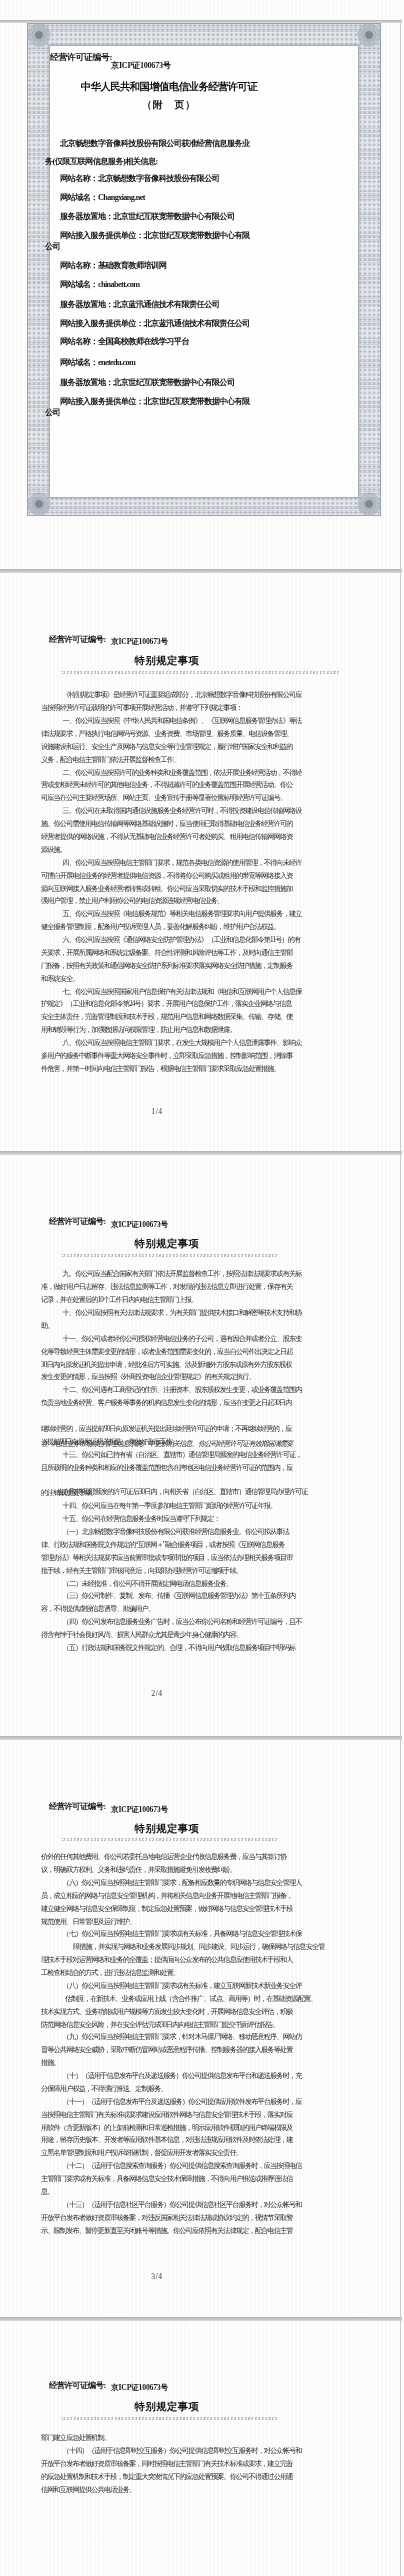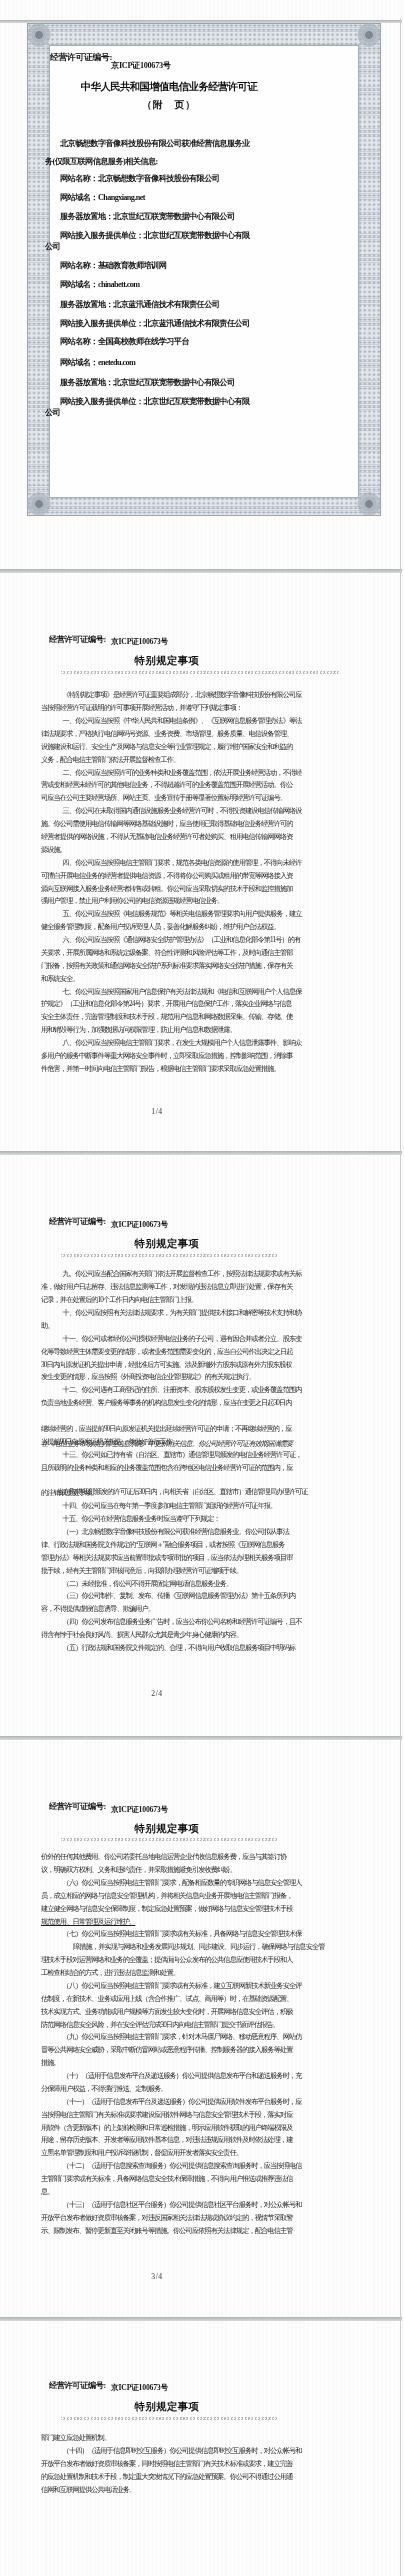--- a/index.html
+++ b/index.html
@@ -109,21 +109,21 @@
         <div class="abs bl" style="top: 831px;">经营者提供的网络设施，不得从无基础电信业务经营许可者处购买、租用电信传输网网络资</div>
         <div class="abs bl" style="top: 844px;">源设施。</div>
         <div class="abs bl ind" style="top: 857px;">四、你公司应当按照电信主管部门要求，规范各类电信资源的使用管理，不得向未经许</div>
         <div class="abs bl" style="top: 870px;">可擅自开展电信业务的经营者提供电信资源，不得将你公司购买或租用的带宽等网络接入资</div>
         <div class="abs bl" style="top: 883px;">源向互联网接入服务业务经营者转售或转租。你公司应当采取切实的技术手段和监控措施加</div>
         <div class="abs bl" style="top: 895px;">强用户管理，禁止用户利用你公司的电信资源违规经营电信业务。</div>
         <div class="abs bl ind" style="top: 908px;">五、你公司应当按照《电信服务规范》等相关电信服务管理要求向用户提供服务，建立</div>
         <div class="abs bl" style="top: 921px;">健全服务管理制度，配备用户投诉受理人员，妥善化解服务纠纷，维护用户合法权益。</div>
         <div class="abs bl ind" style="top: 934px;">六、你公司应当按照《通信网络安全防护管理办法》（工业和信息化部令第11号）的有</div>
         <div class="abs bl" style="top: 947px;">关要求，开展所属网络和系统定级备案、符合性评测和风险评估等工作，及时向通信主管部</div>
-        <div class="abs bl" style="top: 960px;">门报备，按照有关政策和通信网络安全防护系列标准要求落实网络安全防护措施，保存有关</div>
+        <div class="abs bl" style="top: 960px;">门报备，按照有关政策和通信网络安全防护系列标准要求落实网络安全防护措施，定制服务</div>
         <div class="abs bl" style="top: 973px;">和系统安全。</div>
         <div class="abs bl ind" style="top: 986px;">七、你公司应当按照国家用户信息保护有关法律法规和《电信和互联网用户个人信息保</div>
         <div class="abs bl" style="top: 998px;">护规定》（工业和信息化部令第24号）要求，开展用户信息保护工作，落实企业网络与信息</div>
         <div class="abs bl" style="top: 1011px;">安全主体责任，完善管理制度和技术手段，规范用户信息和网络数据采集、传输、存储、使</div>
         <div class="abs bl" style="top: 1024px;">用和销毁等行为，加强数据访问权限管理，防止用户信息和数据泄露。</div>
         <div class="abs bl ind" style="top: 1037px;">八、你公司应当按照电信主管部门要求，在发生大规模用户个人信息泄露事件、影响众</div>
         <div class="abs bl" style="top: 1050px;">多用户的服务中断事件等重大网络安全事件时，立即采取应急措施，控制影响范围，消除事</div>
         <div class="abs bl" style="top: 1063px;">件危害，并第一时间向电信主管部门报告，根据电信主管部门要求采取应急处置措施。</div>
       </div>
       <div class="abs pn" style="top: 1107px;">1/4</div>
@@ -171,27 +171,27 @@
       <div class="abs hdr-label" style="top: 1801px;">经营许可证编号:</div>
       <div class="abs hdr-num" style="top: 1805px;">京ICP证100673号</div>
       <div class="abs pg-title" style="top: 1822px;">特别规定事项</div>
       <div class="divider" style="top: 1838px; width: 216px;"></div>
       <div>
         <div class="abs bl" style="top: 1851px;">价外的任何其他费用。你公司若委托当地电信运营企业代收信息服务费，应当与其签订协</div>
         <div class="abs bl" style="top: 1864px;">议，明确双方权利、义务和违约责任，并采取措施避免引发收费纠纷。</div>
         <div class="abs bl ind" style="top: 1877px;">（六）你公司应当按照电信主管部门要求，配备相应数量的专职网络与信息安全管理人</div>
         <div class="abs bl" style="top: 1890px;">员，成立相应的网络与信息安全管理机构，并将相关信息向业务开展地电信主管部门报备，</div>
         <div class="abs bl" style="top: 1903px;">建立健全网络与信息安全保障制度，制定应急处置预案，做好网络与信息安全管理技术手段</div>
-        <div class="abs bl" style="top: 1916px; text-decoration: underline;">规范使用、日常管理及运行维护。</div>
+        <div class="abs bl" style="top: 1916px;">规范使用、日常管理及运行维护。</div>
         <div class="abs bl ind" style="top: 1928px;">（七）你公司应当按照电信主管部门要求或有关标准，具备网络与信息安全管理技术保</div>
         <div class="abs bl" style="top: 1941px; padding-left: 32px;">障措施，并实现与网络和业务发展同步规划、同步建设、同步运行，确保网络与信息安全管</div>
         <div class="abs bl" style="top: 1954px;">理技术手段对运营网络和业务的全覆盖；提供面向公众发布的公共信息应使用技术手段和人</div>
         <div class="abs bl" style="top: 1967px;">工检查相结合的方式，进行违法信息监测和处置。</div>
         <div class="abs bl ind" style="top: 1980px;">（八）你公司应当按照电信主管部门要求或有关标准，建立互联网新技术新业务安全评</div>
-        <div class="abs bl" style="top: 1993px;">估制度，在新技术、业务或应用上线（含合作推广、试点、商用等）时，在基础资源配置、</div>
+        <div class="abs bl" style="top: 1993px; margin-left: 24px;">估制度，在新技术、业务或应用上线（含合作推广、试点、商用等）时，在基础资源配置、</div>
         <div class="abs bl" style="top: 2006px;">技术实现方式、业务功能或用户规模等方面发生较大变化时，开展网络信息安全评估，积极</div>
         <div class="abs bl" style="top: 2019px;">防范网络信息安全风险，并在安全评估完成30日内向电信主管部门提交书面评估报告。</div>
         <div class="abs bl ind" style="top: 2031px;">（九）你公司应当按照电信主管部门要求，针对木马僵尸网络、移动恶意程序、网站仿</div>
         <div class="abs bl" style="top: 2044px;">冒等公共网络安全威胁，采取中断仿冒网站或恶意程序传播、控制服务器的接入服务等处置</div>
         <div class="abs bl" style="top: 2057px;">措施。</div>
         <div class="abs bl ind" style="top: 2070px;">（十）（适用于信息发布平台及递送服务）你公司提供信息发布平台和递送服务时，充</div>
         <div class="abs bl" style="top: 2083px;">分保障用户权益，不得强行推送、定制服务。</div>
         <div class="abs bl ind" style="top: 2096px;">（十一）（适用于信息发布平台及递送服务）你公司提供应用软件发布平台服务时，应</div>
         <div class="abs bl" style="top: 2109px;">当按照电信主管部门有关标准或要求建设应用软件网络与信息安全管理技术手段，落实对应</div>
         <div class="abs bl" style="top: 2122px;">用软件（含更新版本）的上架前检测和日常巡检措施，明示应用软件获取的用户终端权限及</div>

